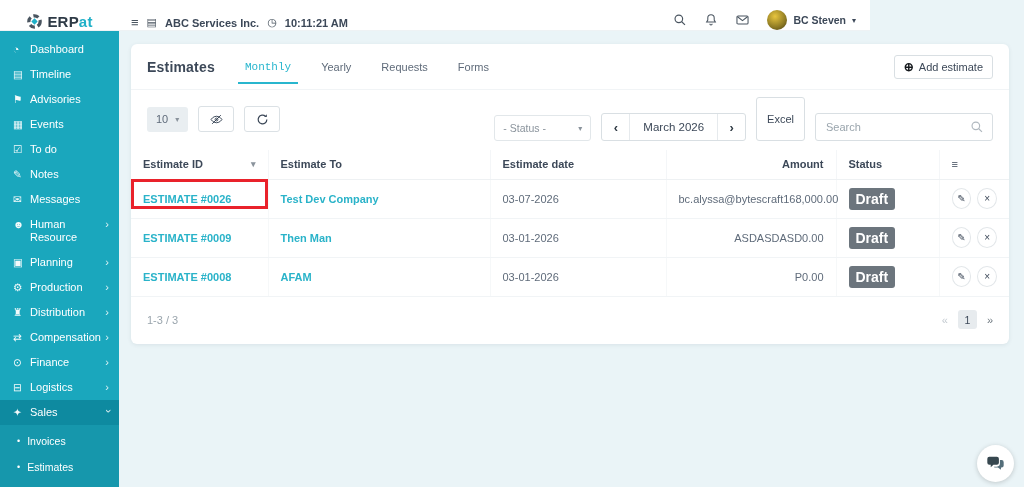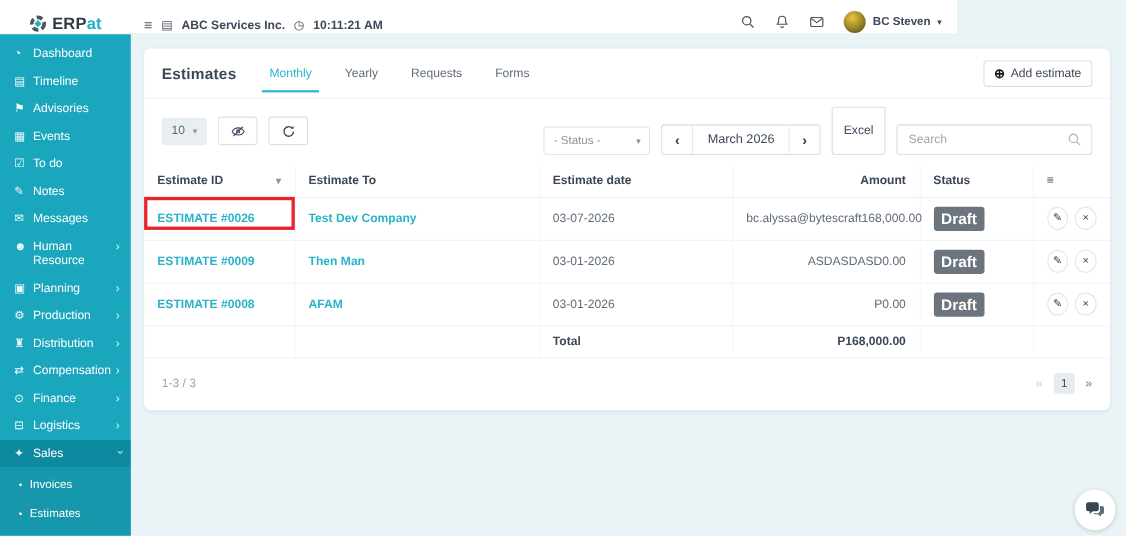--- a/index.html
+++ b/index.html
@@ -40,21 +40,21 @@
 
   
   .main { position:absolute; top:31px; left:119px; width:905px; bottom:0; background:#eaf4f7; }
   .card { position:absolute; left:12px; top:13px; width:878px; background:#fff; border-radius:6px;
           box-shadow:0 1px 4px rgba(35,60,80,.09); }
 
   .card-header { display:flex; align-items:center; padding:11px 16px 10px; border-bottom:1px solid #f1f4f6; }
   .page-title { font-size:14px; font-weight:600; color:#3c4858; letter-spacing:.2px; }
   .tabs { display:flex; gap:30px; margin-left:30px; }
   .tab { font-size:11px; color:#5f6b7a; cursor:pointer; position:relative; }
-  .tab.active { color:#28b6ce; }
+  .tab.active { color:#28b6ce;font-family:Liberation Mono, monospace; }
   .tab.active::after { content:""; position:absolute; left:-7px; right:-7px; bottom:-11px; height:2px; background:#28b6ce; }
   .add-btn { margin-left:auto; display:flex; align-items:center; gap:5px; border:1px solid #d9dfe3; border-radius:3px;
              background:#fff; padding:5px 9px; font-size:11px; color:#3c4858; cursor:pointer; }
   .add-btn .plus { font-weight:700; font-size:12px; color:#14181c; line-height:1; }
 
   .toolbar { display:flex; align-items:center; padding:7px 16px 9px; }
   .pagesize { background:#e9eef1; border-radius:3px; height:25px; display:flex; align-items:center; gap:7px;
               padding:0 9px; font-size:11px; color:#5f6b7a; cursor:pointer; }
   .caret { font-size:8px; color:#8a939c; }
   .icon-btn { width:36px; height:26px; border:1px solid #dbe1e5; background:#fff; border-radius:3px;
@@ -359,28 +359,20 @@
             <td>03-01-2026</td>
             <td class="num">P0.00</td>
             <td class="ctr"><span class="badge">Draft</span></td>
             <td>
                 <span class="row-actions">
               <button class="act-btn">✎</button>
               <button class="act-btn">×</button>
             </span>
               </td>
           </tr>
-          <tr>
-            <td></td>
-              <td></td>
-            <td class="bold-cell">Total</td>
-            <td class="num bold-cell">P168,000.00</td>
-            <td></td>
-              <td></td>
-          </tr>
         </tbody>
       </table>
       <div class="highlight-box"></div>
     </div>
 
     <div class="card-footer">
       <span class="range">1-3 / 3</span>
       <div class="pager">
         <span class="pg-prev">«</span>
         <span class="pg-page">1</span>

